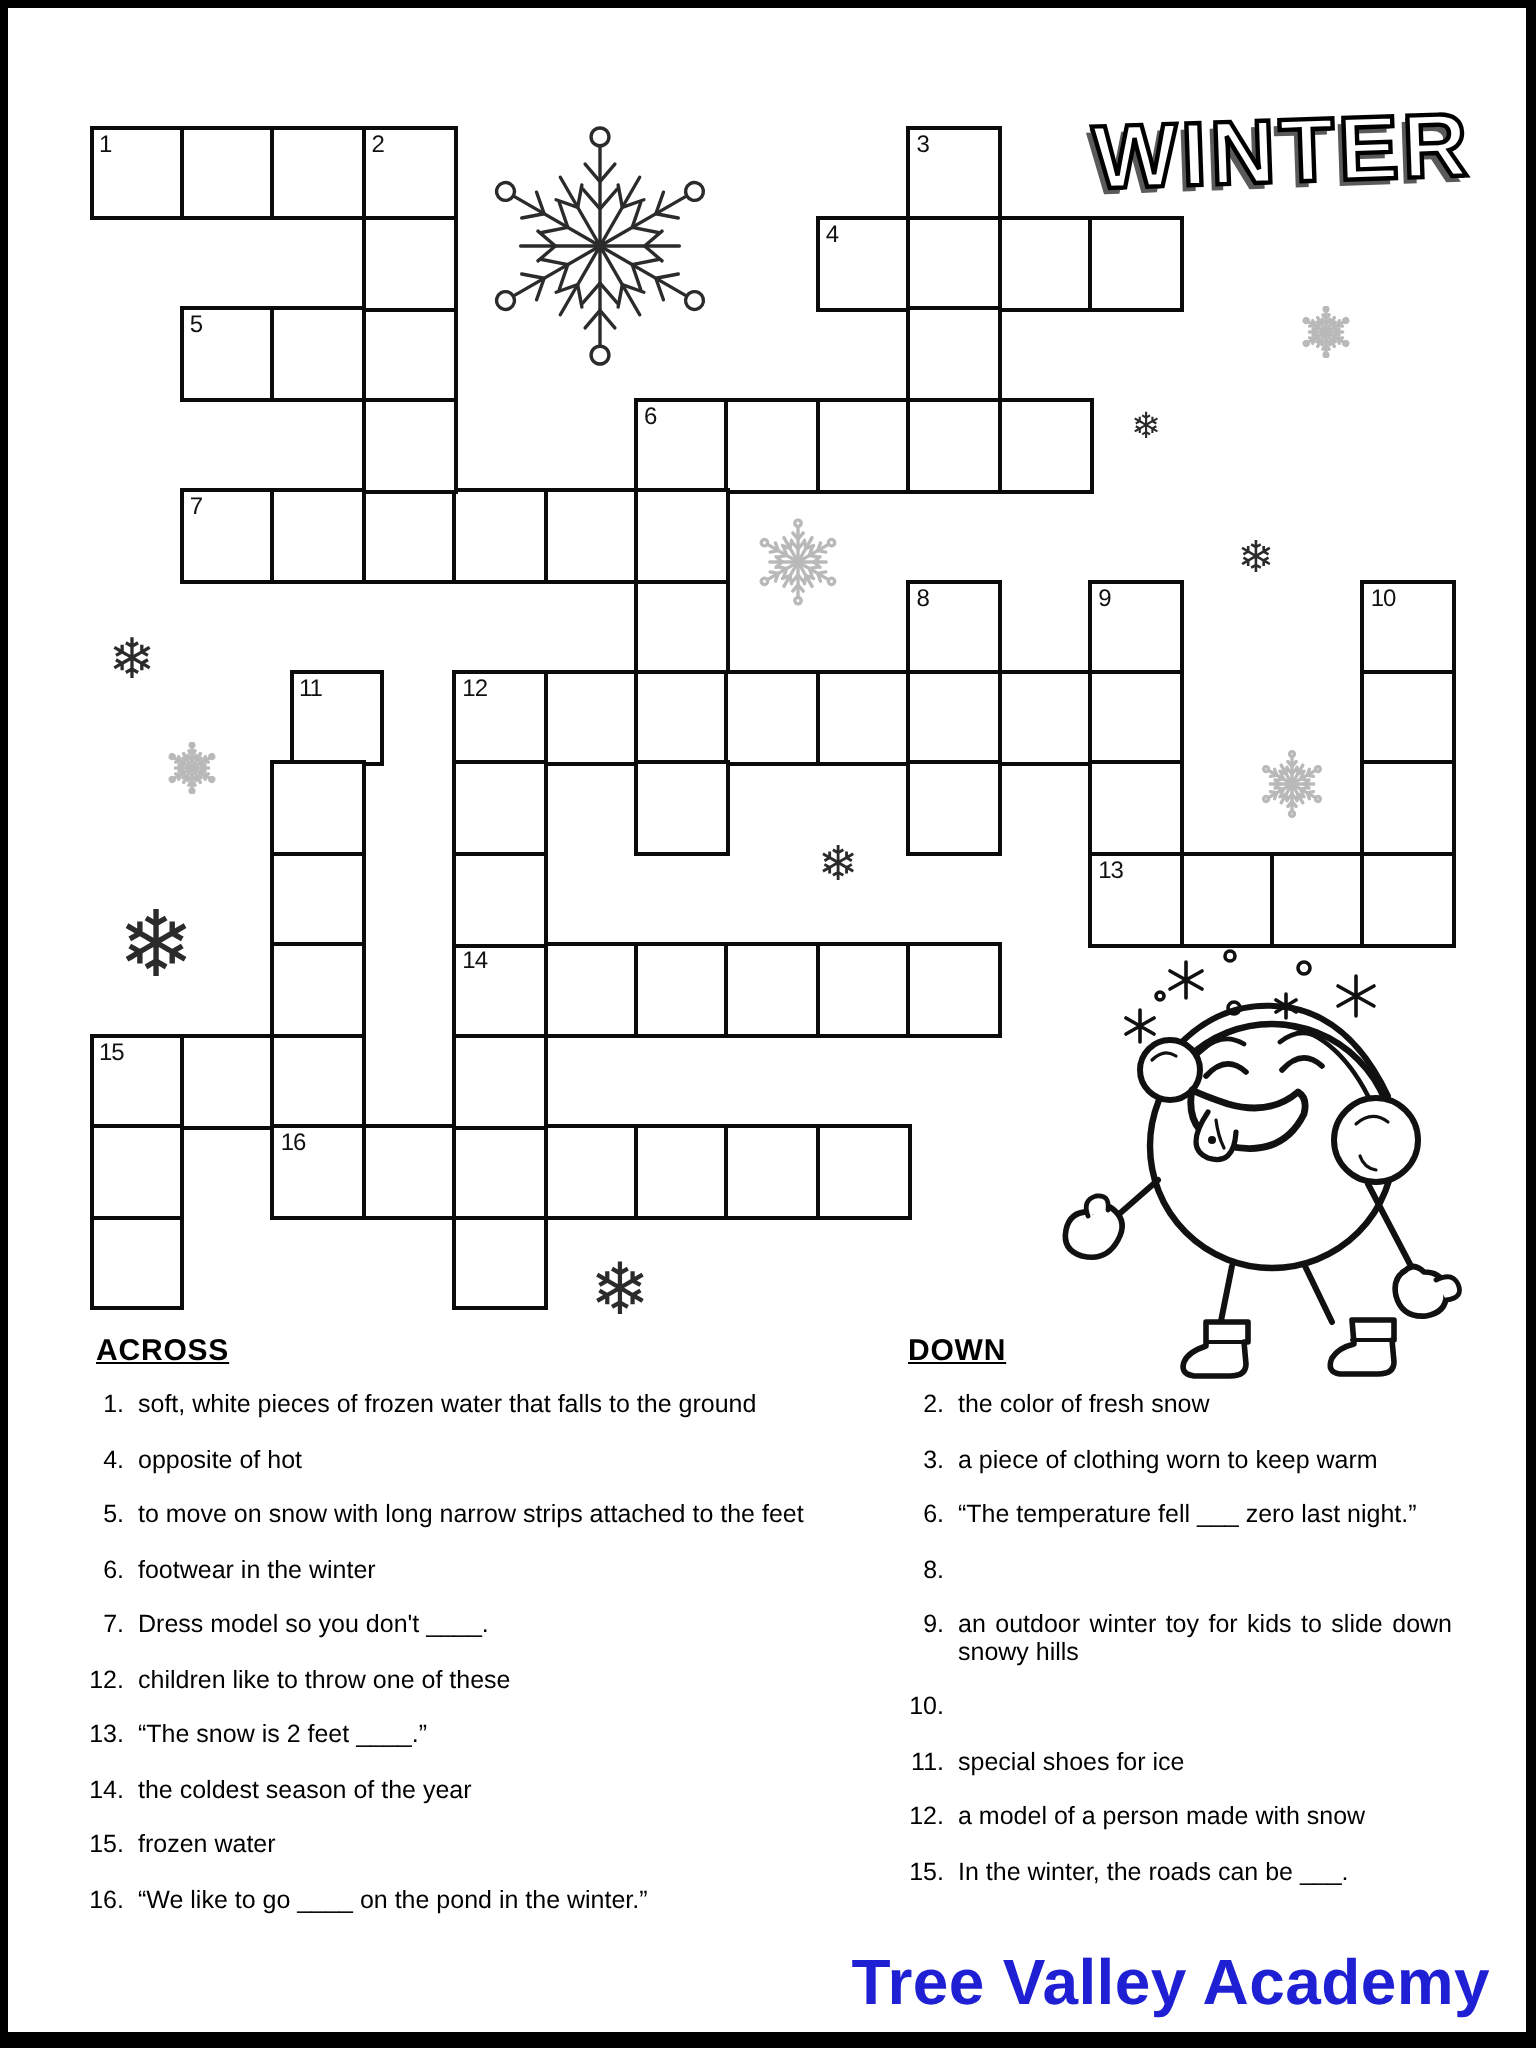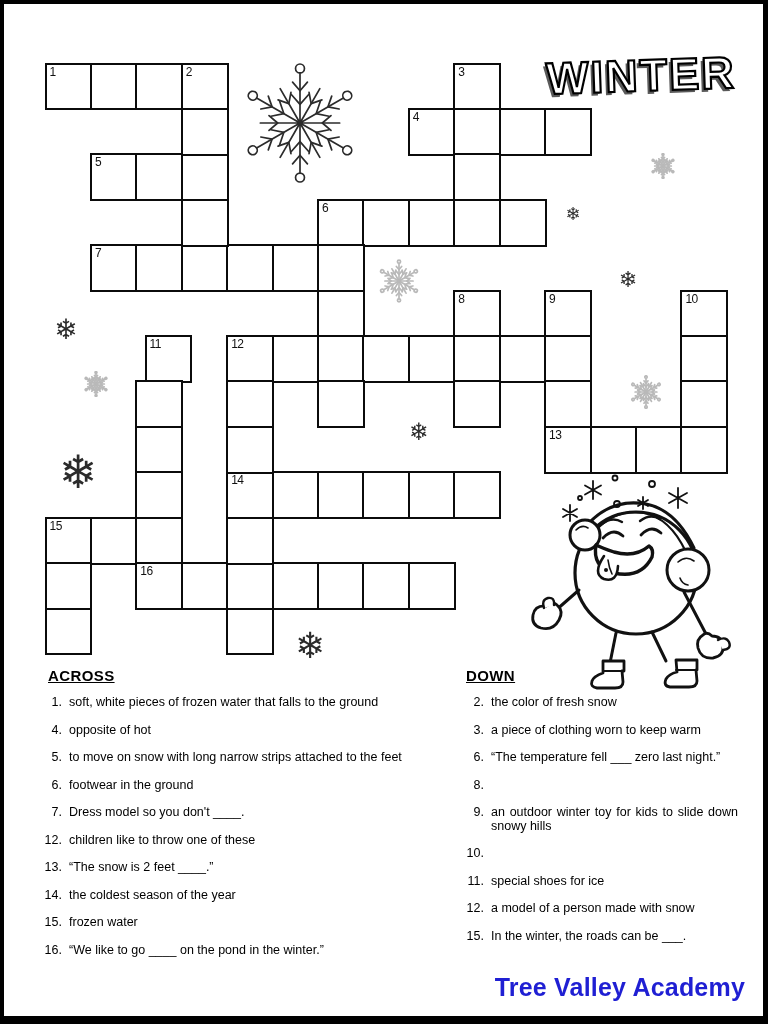--- a/index.html
+++ b/index.html
@@ -32,33 +32,33 @@
   
   .flake{position:absolute;z-index:5;}
   .flake-glyph{
     position:absolute;z-index:5;line-height:1;
     transform:translate(-50%,-50%);font-family:"DejaVu Sans",sans-serif;
   }
   .snowman{position:absolute;left:500px;top:462px;width:240px;height:235px;z-index:11;}
   
   .clues{position:absolute;top:667px;z-index:12;color:#000;}
   .clues--across{left:36px;width:368px;}
-  .clues--down{left:458px;width:280px;}
+  .clues--down{left:446px;width:280px;}
   .clues h2{
     margin:0 0 12px 12px;font-size:15px;font-weight:bold;
     text-decoration:underline;letter-spacing:.4px;
   }
   .clues--down h2{margin-left:8px;}
   .clue{display:flex;margin-bottom:14px;font-size:12.5px;line-height:13.5px;}
   .clue-num{width:26px;text-align:right;padding-right:7px;flex:none;}
   .clue-text{flex:1;}
   .clue-text--justify{text-align:justify;}
   
   .footer{
-    position:absolute;right:23px;top:973px;font-size:25px;font-weight:700;
+    position:absolute;right:23px;top:973px;font-size:32px;font-weight:700;
     letter-spacing:.2px;z-index:12;
   }
 </style>
 </head>
 <body>
 
 <div class="page">
 
   <div class="title">WINTER</div>
 
@@ -454,21 +454,21 @@
         <div class="clue">
           <span class="clue-num">4.</span>
           <span class="clue-text">opposite of hot</span>
         </div>
         <div class="clue">
           <span class="clue-num">5.</span>
           <span class="clue-text">to move on snow with long narrow strips attached to the feet</span>
         </div>
         <div class="clue">
           <span class="clue-num">6.</span>
-          <span class="clue-text">footwear in the ground</span>
+          <span class="clue-text">footwear in the winter</span>
         </div>
         <div class="clue">
           <span class="clue-num">7.</span>
           <span class="clue-text">Dress model so you don't ____.</span>
         </div>
         <div class="clue">
           <span class="clue-num">12.</span>
           <span class="clue-text">children like to throw one of these</span>
         </div>
         <div class="clue">

